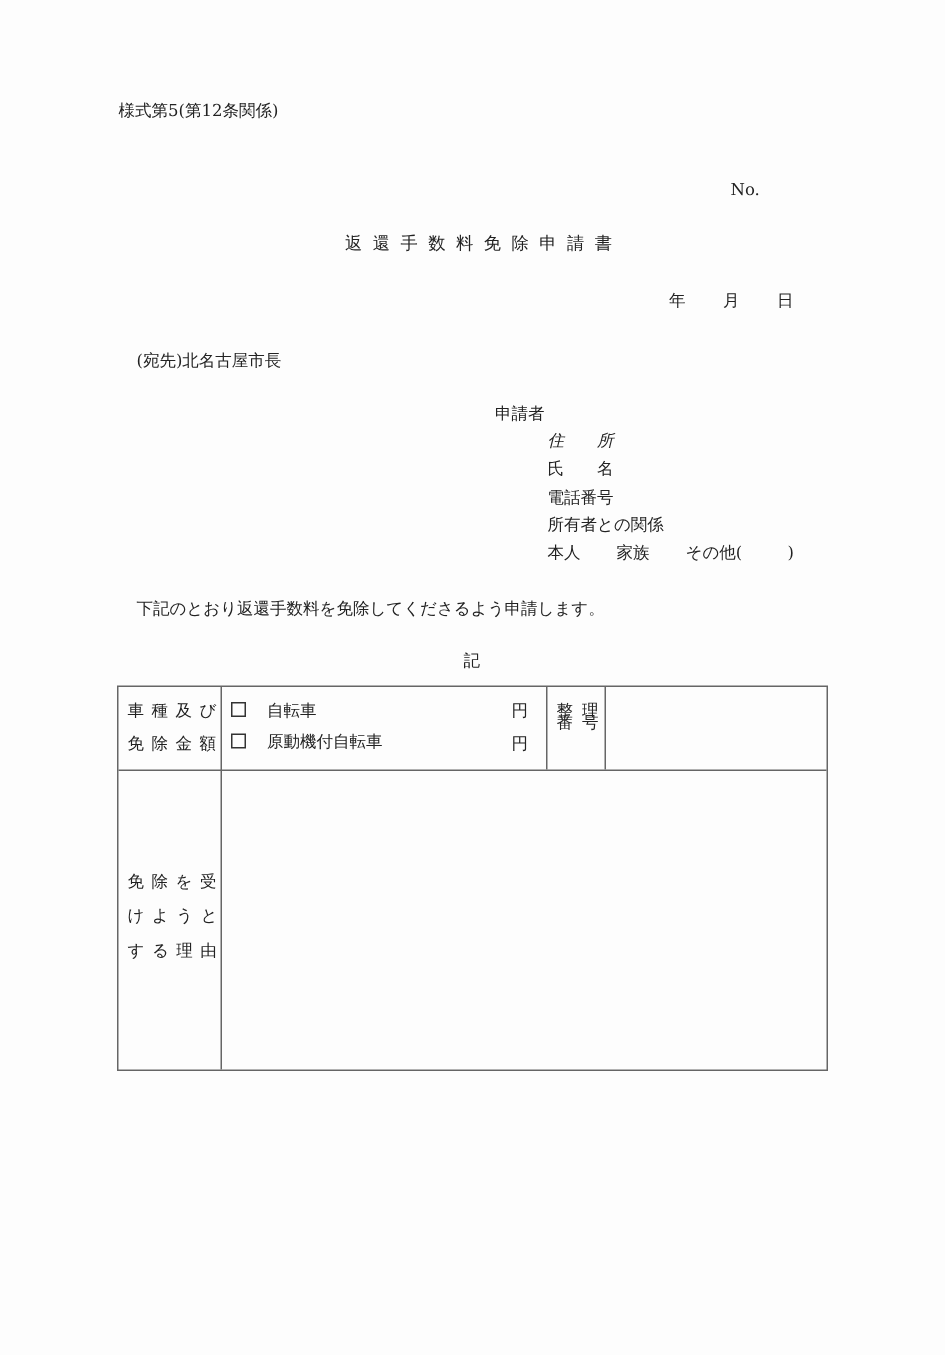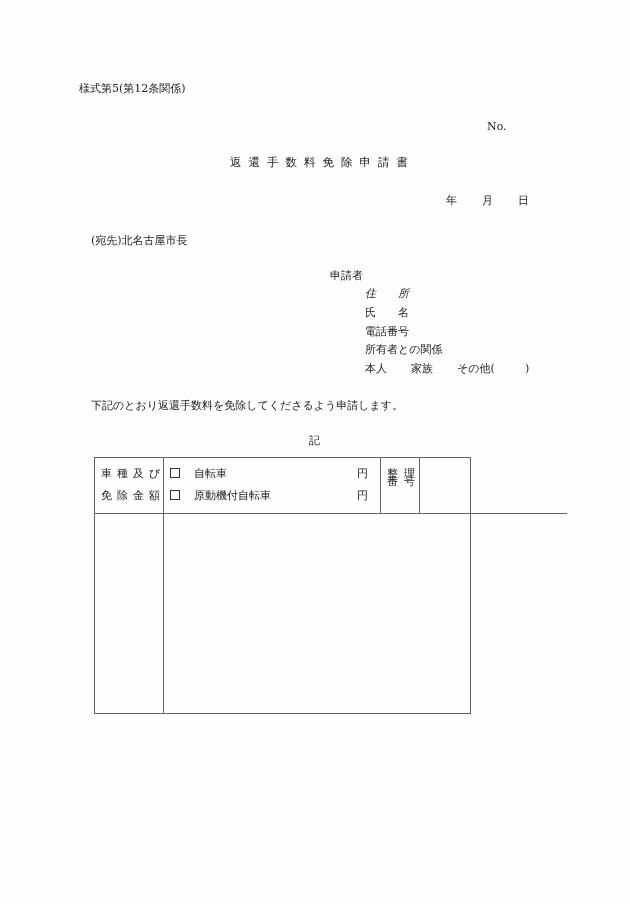--- a/index.html
+++ b/index.html
@@ -2,33 +2,33 @@
 <html><head>
 <meta charset="utf-8">
 <style>
   html, body { margin:0; padding:0; }
   body {
     width:630px; height:903px; background:#fdfdfd; position:relative;
     font-family:"DejaVu Serif","Liberation Serif",serif; color:#222; font-size:11px;
     overflow:hidden;
   }
   .abs { position:absolute; white-space:nowrap; }
-  .form-id { left:79px; top:81px; }
+  .form-id { left:79px; top:66px; }
   .no { left:487px; top:120px; }
   .title { left:230px; top:155px; letter-spacing:7px; font-size:11.5px; }
   .date { left:446px; top:193px;font-family:Liberation Serif, serif; }
   .date span { display:inline-block; }
   .addressee { left:91px; top:233px; }
   .applicant { left:330px; top:268px;text-align:center; }
   .field { left:365px; }
   .f1 { top:286px;font-style:italic; } .f2 { top:305px; } .f3 { top:324px; } .f4 { top:342px; } .f5 { top:361px; }
   .spread span { display:inline-block; }
   .statement { left:91px; top:398px; }
   .ki { left:309px; top:433px; }
-  .tbl { position:absolute; left:78px; top:457px; width:377px; height:257px; border:1px solid #666; box-sizing:border-box;margin-left:16px; }
+  .tbl { position:absolute; left:78px; top:457px; width:474px; height:257px; border:1px solid #666; box-sizing:border-box; }
   .vline { position:absolute; background:#666; width:1px; }
   .hline { position:absolute; background:#666; height:1px; }
   .cell-text { position:absolute; white-space:nowrap; line-height:20px; }
   .lbl1 { left:6px; top:6px; letter-spacing:5px; }
   .lbl2 { left:6px; top:118px; letter-spacing:5px; line-height:23px; }
   .opt { left:75px; }
   .o1 { top:6px; } .o2 { top:28px;font-family:Liberation Mono, monospace; }
   .yen { left:262px; }
   .y1 { top:6px; } .y2 { top:28px; }
   .seiri { left:292px; letter-spacing:6px; }
@@ -79,14 +79,19 @@
   <div class="cell-text opt o2">
     <span class="box"></span><span>原動機付自転車</span>
   </div>
   <div class="cell-text yen y1">円</div>
   <div class="cell-text yen y2">円</div>
 
   <div class="cell-text seiri s1">整理</div>
   <div class="cell-text seiri s2">番号</div>
   <div class="cell-text" style="left:326px; top:0; width:145px; height:55px;"></div>
 
+  <div class="cell-text lbl2">
+    <div>免除を受</div>
+    <div>けようと</div>
+    <div>する理由</div>
+  </div>
   <div class="cell-text" style="left:70px; top:57px; width:400px; height:197px;"></div>
 </div>
 
 </body></html>

